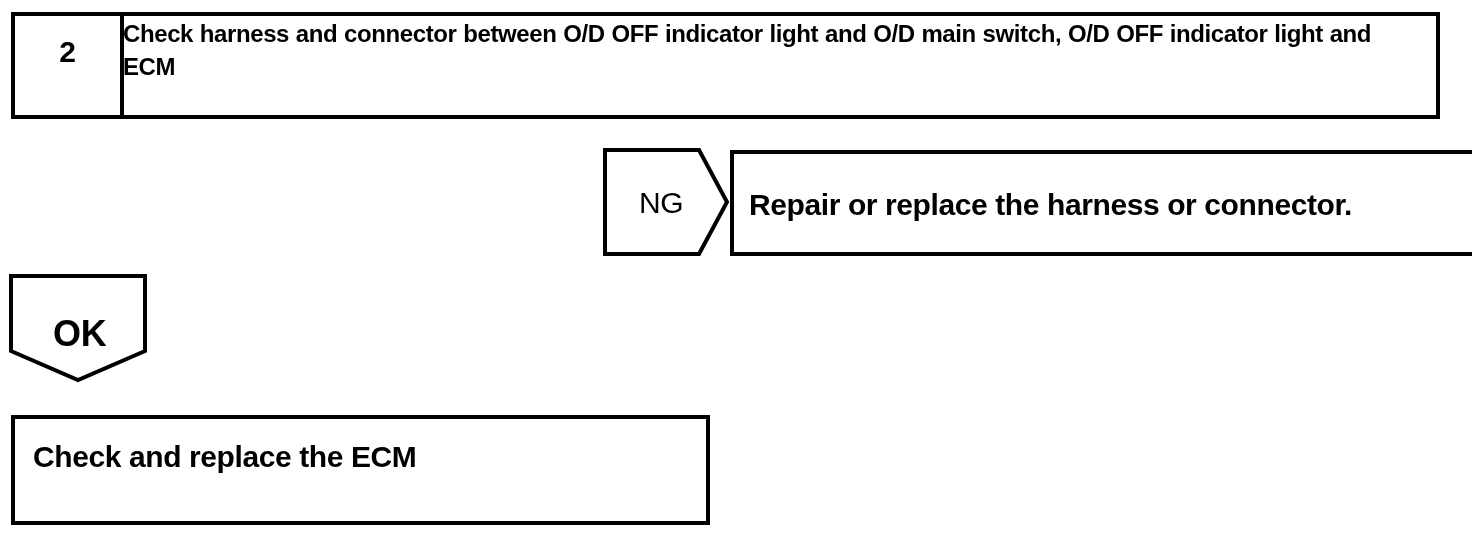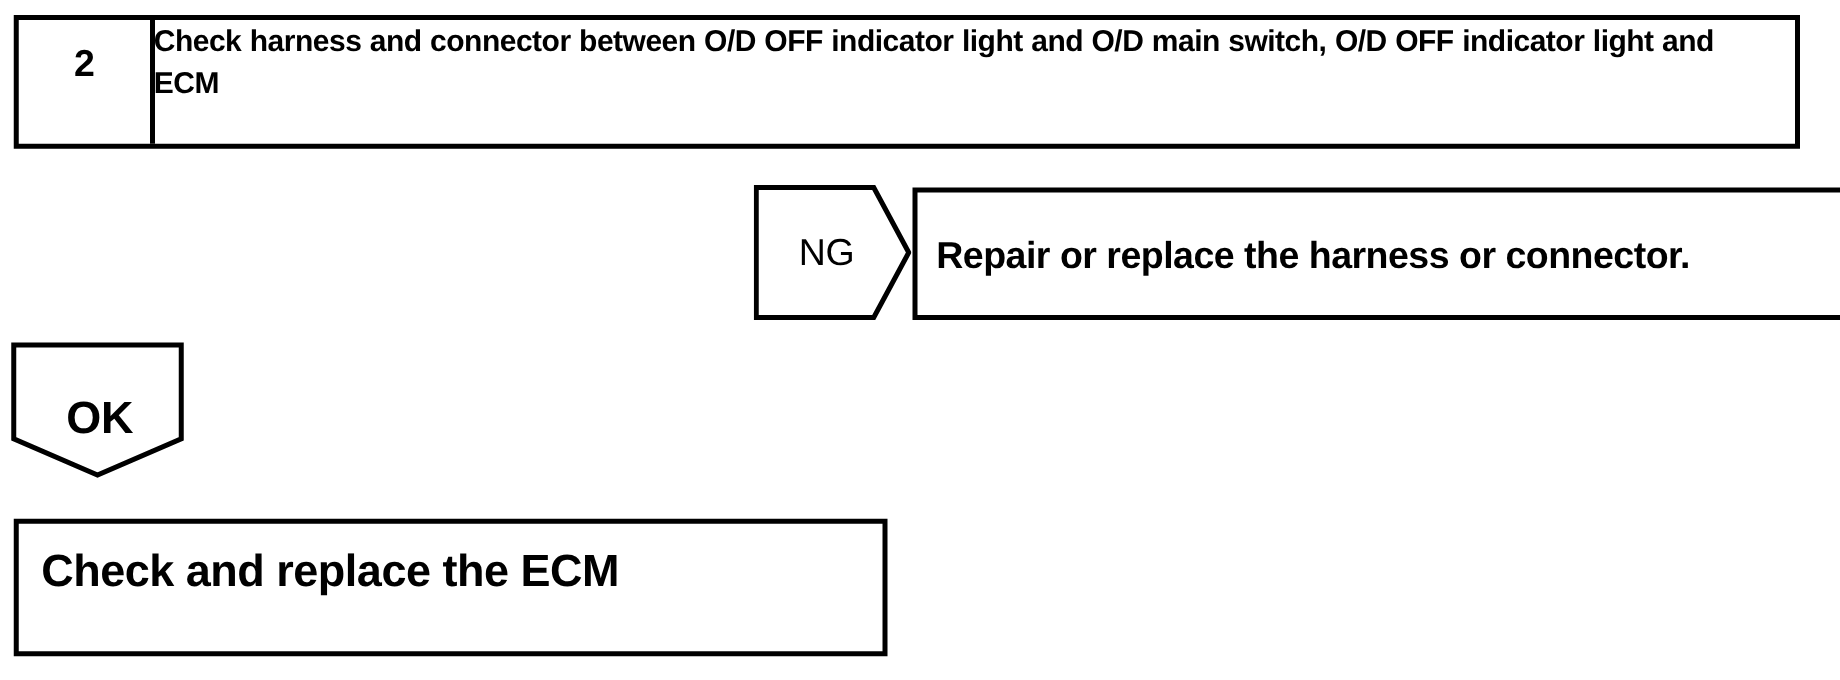--- a/index.html
+++ b/index.html
@@ -131,21 +131,21 @@
   #final-box {
     left: 11px;
     top: 415px;
     width: 699px;
     height: 110px;
   }
   #final-text {
     position: absolute;
     left: 18px;
     top: 21px;
-    font-size: 36px;
+    font-size: 30px;
     font-weight: bold;
     line-height: 33px;
     letter-spacing: -0.4px;
   }
 </style>
 </head>
 <body>
 
 <div class="canvas">
 

